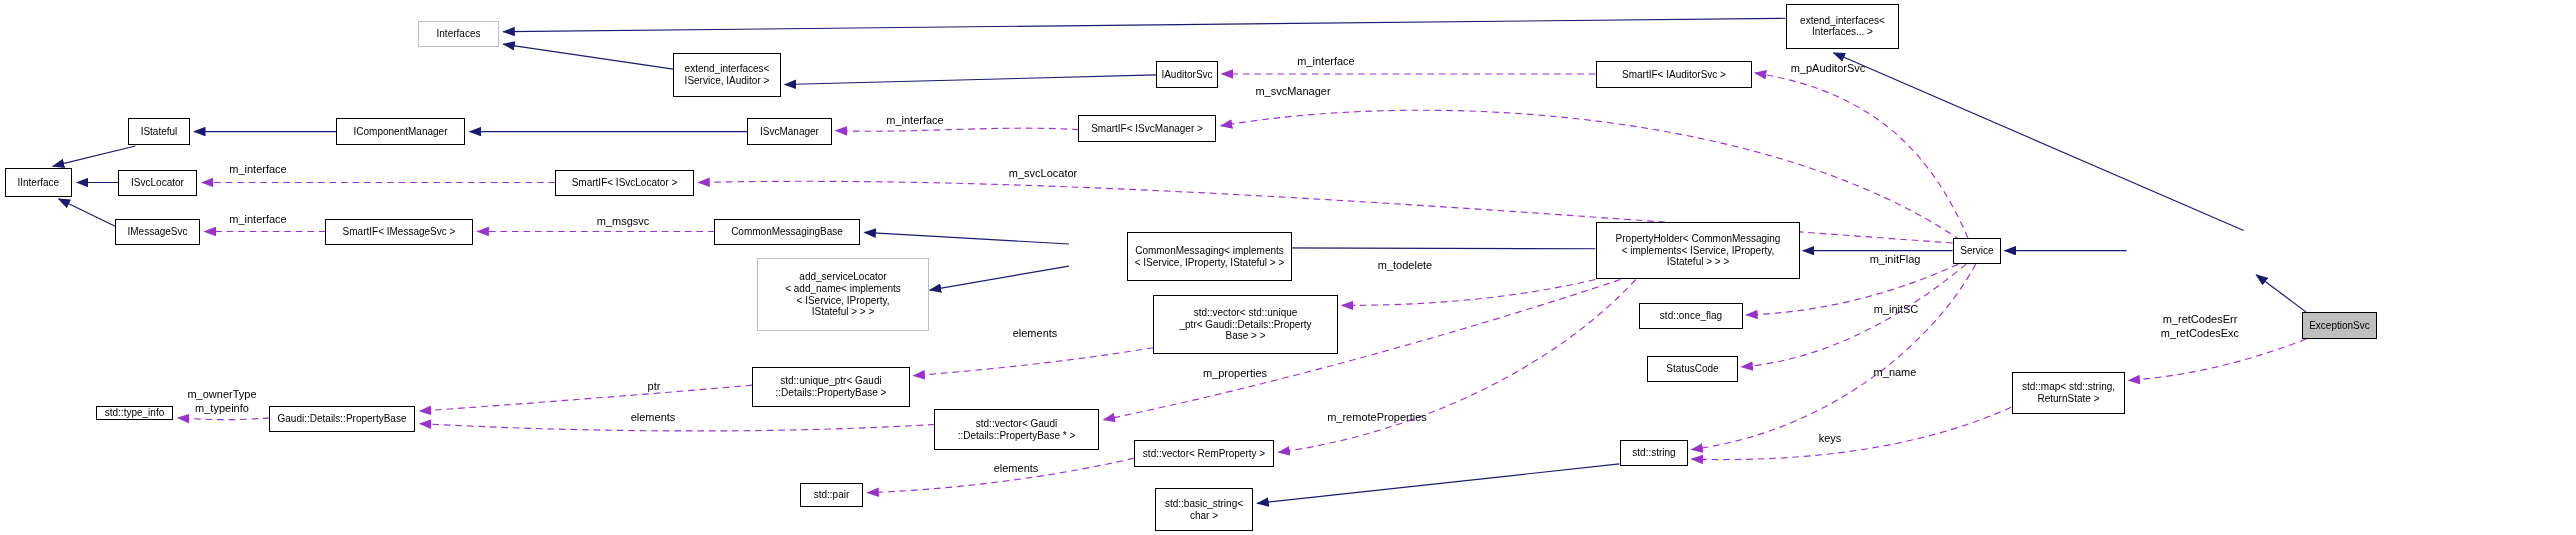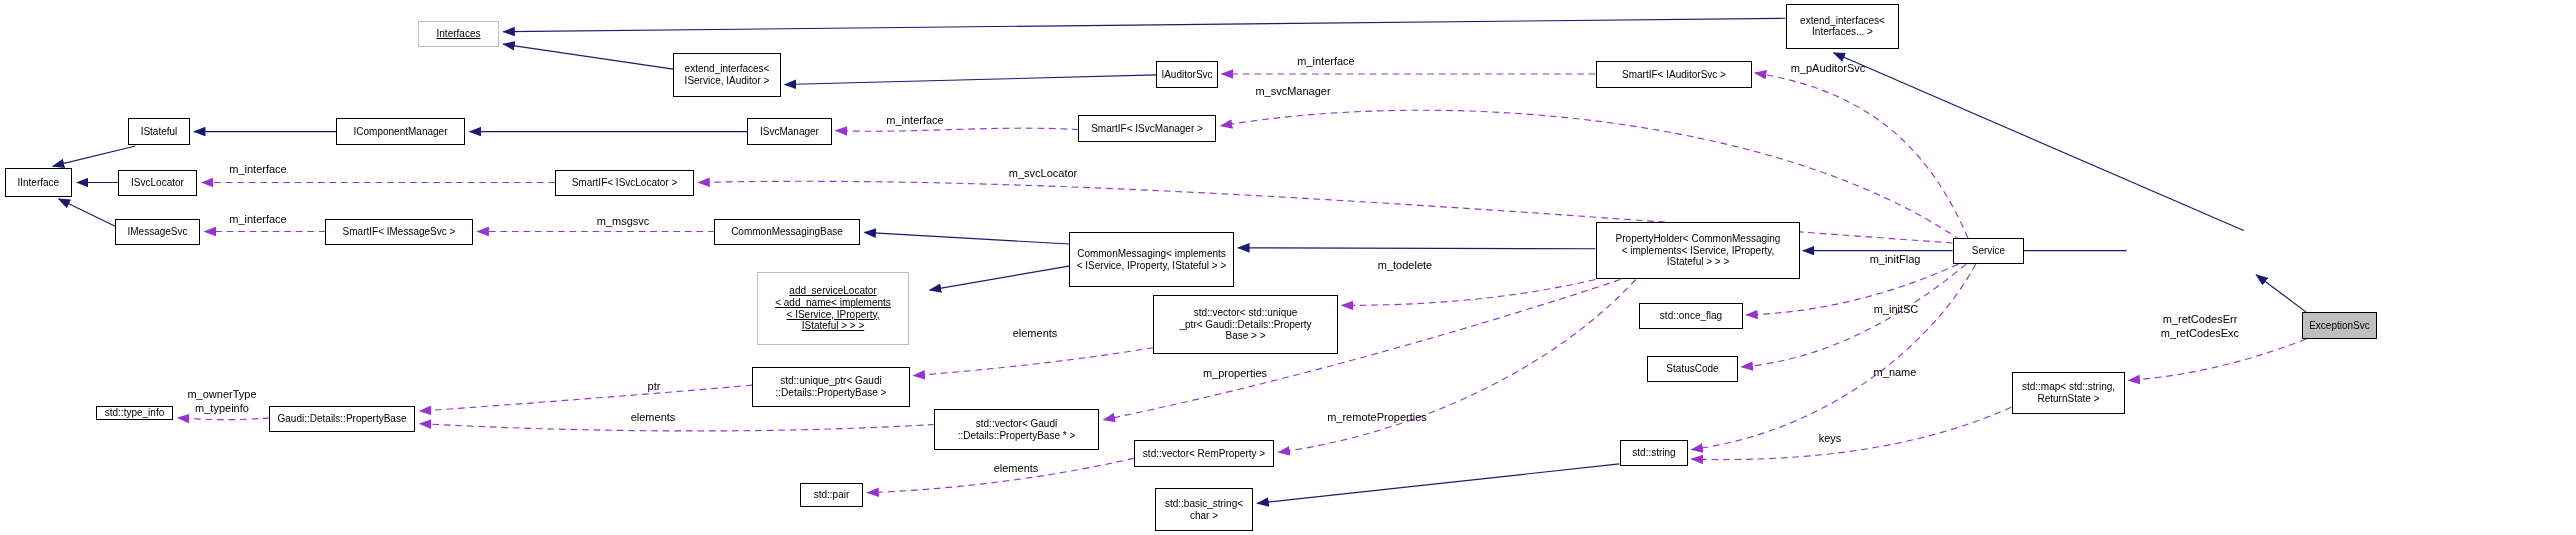--- a/index.html
+++ b/index.html
@@ -8,21 +8,21 @@
     font-family:"Liberation Sans","DejaVu Sans",sans-serif;color:#000;
     overflow:hidden;
   }
   #edges{position:absolute;left:0;top:0;width:2576px;height:535px;}
   .node{
     position:absolute;display:flex;align-items:center;justify-content:center;
     text-align:center;background:#ffffff;border:1px solid #000000;
     font-size:10px;line-height:1.18;white-space:pre-line;box-sizing:border-box;
     z-index:2;cursor:pointer;
   }
-  .node.tmpl{border-color:#bdbdbd;text-decoration:underline;}
+  .node.tmpl{border-color:#bdbdbd;}
   .node.main{background:#bfbfbf;}
   .elabel{
     position:absolute;transform:translate(-50%,-50%);font-size:11px;
     white-space:pre;text-align:center;z-index:3;line-height:1.25;
   }
 </style>
 </head>
 <body>
 
 <div id="canvas">
@@ -91,30 +91,30 @@
   <div class="node" style="left:128px;top:118px;width:62px;height:27px">IStateful</div>
   <div class="node" style="left:336px;top:118px;width:129px;height:27px">IComponentManager</div>
   <div class="node" style="left:747px;top:118px;width:85px;height:27px">ISvcManager</div>
   <div class="node" style="left:1078px;top:115px;width:138px;height:27px">SmartIF&lt; ISvcManager &gt;</div>
   <div class="node" style="left:4.8px;top:168px;width:67px;height:29px">IInterface</div>
   <div class="node" style="left:118px;top:170px;width:79px;height:26px">ISvcLocator</div>
   <div class="node" style="left:555px;top:170px;width:139px;height:26px">SmartIF&lt; ISvcLocator &gt;</div>
   <div class="node" style="left:115px;top:219px;width:85px;height:26px">IMessageSvc</div>
   <div class="node" style="left:325px;top:219px;width:148px;height:26px">SmartIF&lt; IMessageSvc &gt;</div>
   <div class="node" style="left:714px;top:219px;width:146px;height:26px">CommonMessagingBase</div>
-  <div class="node tmpl" style="left:757px;top:272px;width:152px;height:73px">add_serviceLocator
+  <div class="node tmpl" style="left:757px;top:258px;width:172px;height:73px">add_serviceLocator
 &lt; add_name&lt; implements
 &lt; IService, IProperty,
 IStateful &gt; &gt; &gt;</div>
-  <div class="node" style="left:1069px;top:232px;width:165px;height:55px">CommonMessaging&lt; implements
+  <div class="node" style="left:1127px;top:232px;width:165px;height:49px">CommonMessaging&lt; implements
 &lt; IService, IProperty, IStateful &gt; &gt;</div>
   <div class="node" style="left:1596px;top:222px;width:204px;height:57px">PropertyHolder&lt; CommonMessaging
 &lt; implements&lt; IService, IProperty,
 IStateful &gt; &gt; &gt;</div>
-  <div class="node" style="left:1953px;top:238px;width:71px;height:26px">Service</div>
+  <div class="node" style="left:1953px;top:238px;width:48px;height:26px">Service</div>
   <div class="node main" style="left:2302px;top:312px;width:75px;height:27px">ExceptionSvc</div>
   <div class="node" style="left:1153px;top:295px;width:185px;height:59px">std::vector&lt; std::unique
 _ptr&lt; Gaudi::Details::Property
 Base &gt; &gt;</div>
   <div class="node" style="left:1639px;top:303px;width:104px;height:26px">std::once_flag</div>
   <div class="node" style="left:1647px;top:356px;width:91px;height:26px">StatusCode</div>
   <div class="node" style="left:752px;top:367px;width:158px;height:40px">std::unique_ptr&lt; Gaudi
 ::Details::PropertyBase &gt;</div>
   <div class="node" style="left:934px;top:409px;width:165px;height:41px">std::vector&lt; Gaudi
 ::Details::PropertyBase * &gt;</div>

